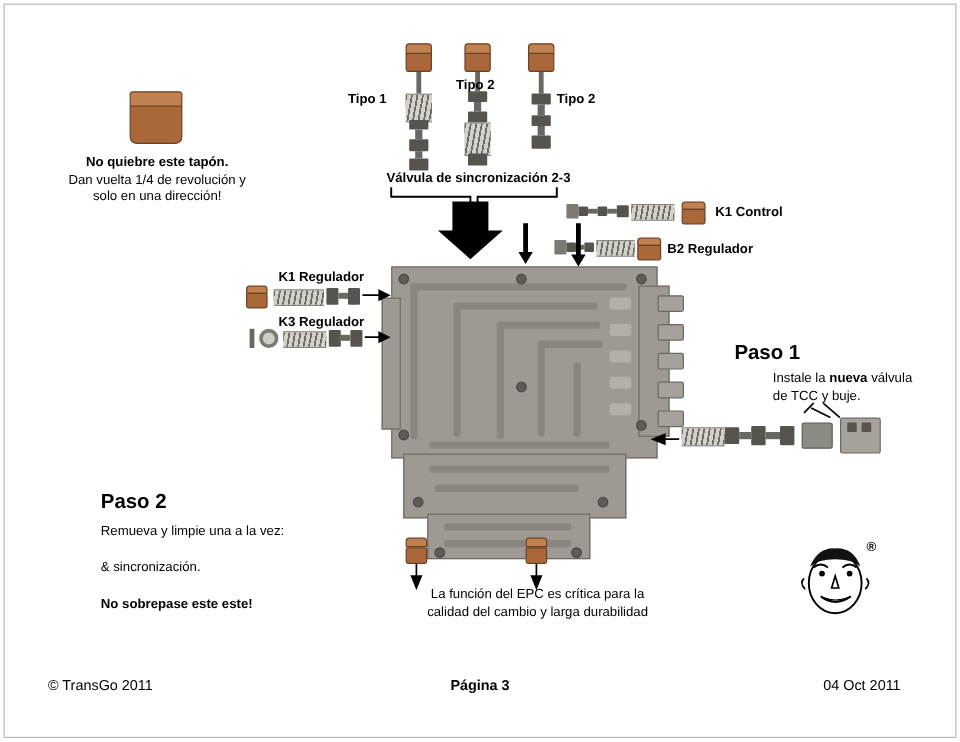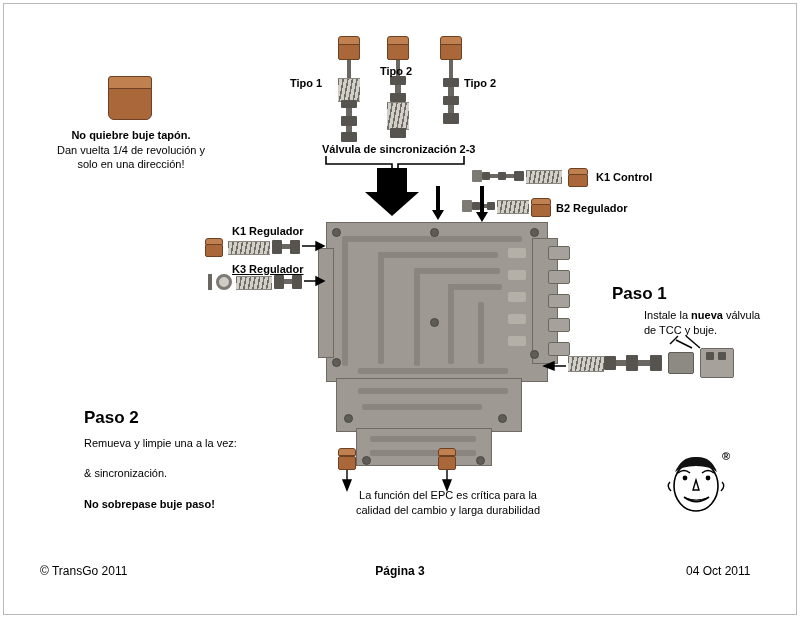--- a/index.html
+++ b/index.html
@@ -143,21 +143,21 @@
 </head>
 <body>
 
 <div id="page">
   <div class="border-frame"></div>
 
   <div>
     <div class="plug-cap" style="left:108px; top:76px; width:44px; height:14px;"></div>
     <div class="plug-body" style="left:108px; top:88px; width:44px; height:32px; border-radius:2px 2px 6px 6px;"></div>
   </div>
-  <div class="lbl bold ctr" style="left:36px; top:128px; width:190px;">No quiebre buje tapón.</div>
+  <div class="lbl bold ctr" style="left:36px; top:128px; width:190px;">No quiebre este tapón.</div>
   <div class="lbl ctr" style="left:36px; top:143px; width:190px;">Dan vuelta 1/4 de revolución y</div>
   <div class="lbl ctr" style="left:36px; top:157px; width:190px;">solo en una dirección!</div>
 
   <div>
     <div class="plug-cap" style="left:338px; top:36px; width:22px; height:10px;"></div>
     <div class="plug-body" style="left:338px; top:44px; width:22px; height:16px;"></div>
     <div class="rod" style="left:347px; top:60px; width:4px; height:18px;"></div>
     <div class="spring" style="left:338px; top:78px; width:22px; height:22px;"></div>
     <div class="spool" style="left:341px; top:100px; width:16px; height:8px;"></div>
     <div class="rod" style="left:346px; top:108px; width:6px; height:8px;"></div>
@@ -220,21 +220,21 @@
   <div class="lbl bold" style="left:232px; top:224px;">K1 Regulador</div>
   <div>
     <div class="plug-cap" style="left:205px; top:238px; width:18px; height:7px;"></div>
     <div class="plug-body" style="left:205px; top:244px; width:18px; height:13px;"></div>
     <div class="spring" style="left:228px; top:241px; width:42px; height:12px;"></div>
     <div class="spool" style="left:272px; top:240px; width:10px; height:14px;"></div>
     <div class="rod" style="left:282px; top:244px; width:8px; height:5px;"></div>
     <div class="spool" style="left:290px; top:240px; width:10px; height:14px;"></div>
   </div>
 
-  <div class="lbl bold" style="left:232px; top:262px;text-decoration:underline;">K3 Regulador</div>
+  <div class="lbl bold" style="left:232px; top:262px;">K3 Regulador</div>
   <div>
     <div class="rod" style="left:208px; top:274px; width:4px; height:16px;"></div>
     <div class="washer" style="left:216px; top:274px; width:16px; height:16px;"></div>
     <div class="spring" style="left:236px; top:276px; width:36px; height:12px;"></div>
     <div class="spool" style="left:274px; top:275px; width:10px; height:14px;"></div>
     <div class="rod" style="left:284px; top:279px; width:8px; height:5px;"></div>
     <div class="spool" style="left:292px; top:275px; width:10px; height:14px;"></div>
   </div>
 
   <div class="vb-wrap">
@@ -332,21 +332,21 @@
     <span>Instale la </span><span style="font-weight:bold;">nueva</span><span> válvula</span><br>
     <span>de TCC y buje.</span>
   </div>
 
   <div class="big" style="left:84px; top:408px;">Paso 2</div>
   <div class="block" style="left:84px; top:436px; width:250px;">
     <span>Remueva y limpie una a la vez:</span><br>
     <br>
     <span>&amp; sincronización.</span>
   </div>
-  <div class="lbl bold" style="left:84px; top:497px;">No sobrepase buje paso!</div>
+  <div class="lbl bold" style="left:84px; top:497px;">No sobrepase este este!</div>
 
   <div class="block ctr" style="left:288px; top:488px; width:320px;">
     <span>La función del EPC es crítica para la</span><br>
     <span>calidad del cambio y larga durabilidad</span>
   </div>
 
   <div class="face-wrap">
     <svg width="70" height="62" viewBox="0 0 70 62">
       <ellipse cx="34" cy="34" rx="22" ry="25" fill="#ffffff" stroke="#000" stroke-width="1.6"></ellipse>
       <path d="M13 20 Q20 4 34 5 Q49 4 55 20 Q48 14 34 14 Q20 14 13 20 Z" fill="#111"></path>

